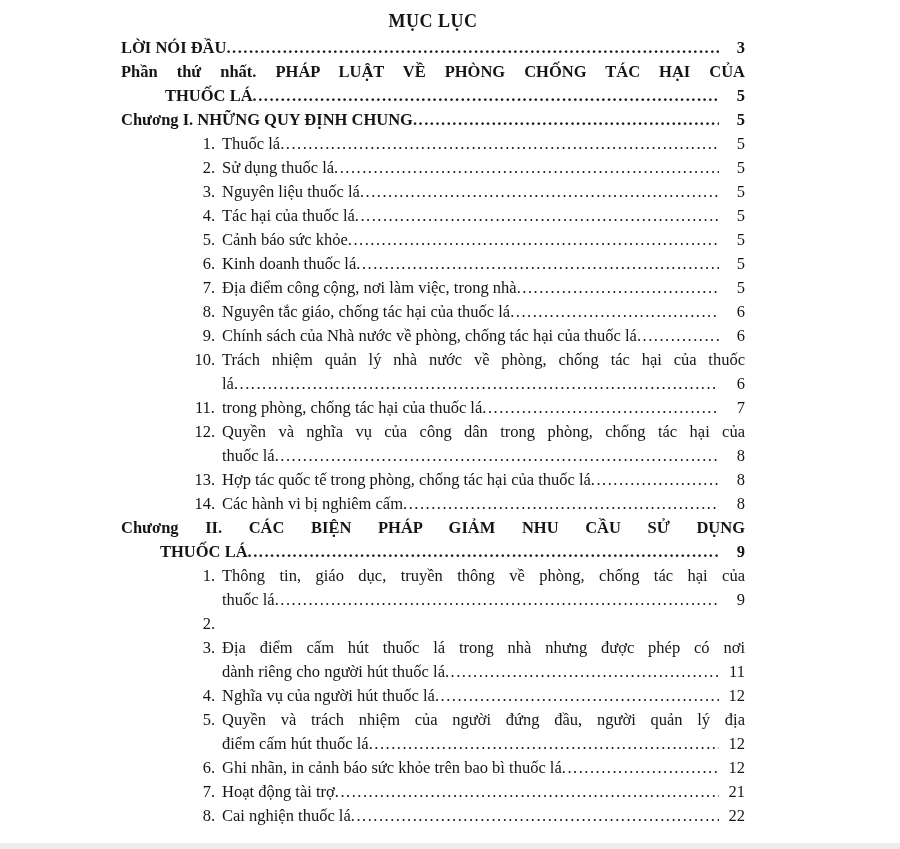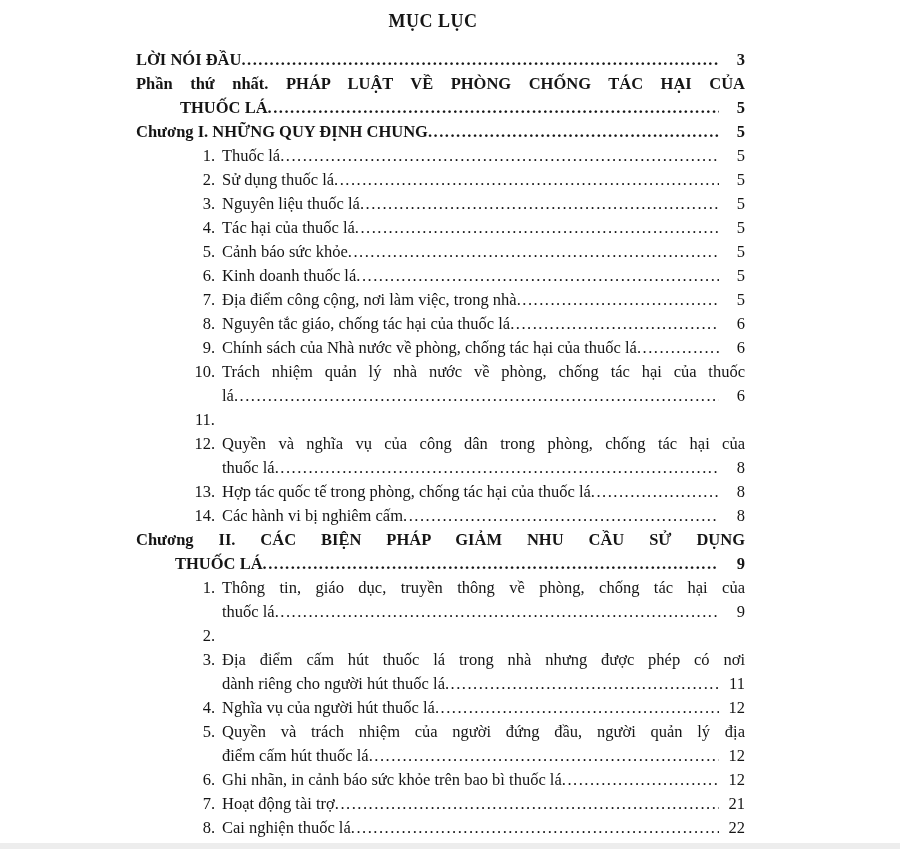--- a/index.html
+++ b/index.html
@@ -8,24 +8,24 @@
     background:#ffffff;color:#151515;
     font-family:"Liberation Serif","DejaVu Serif",serif;
     position:relative;
   }
   .content{
     margin-left:121px;width:624px;padding-top:8px;
     font-size:16.5px;
   }
   .title{
     text-align:center;font-weight:bold;font-size:18px;
-    line-height:26px;margin-bottom:14px;letter-spacing:.5px;
+    line-height:26px;margin-bottom:2px;letter-spacing:.5px;
   }
   .row{display:flex;align-items:baseline;line-height:24px;}
-  .bold{font-weight:bold;margin-left:15px;}
+  .bold{font-weight:bold;}
   .text{white-space:nowrap;}
   .leader{flex:1 1 auto;overflow:hidden;white-space:nowrap;min-width:10px;}
   .leader::after{
     content:"..................................................................................................................................................................................................";
     letter-spacing:1.5px;
   }
   .pg{margin-left:5px;min-width:21px;text-align:right;white-space:nowrap;}
   .num{flex:0 0 94px;text-align:right;margin-right:7px;}
   .body{flex:1 1 auto;min-width:0;}
   .just{text-align:justify;text-align-last:justify;line-height:24px;}
@@ -163,20 +163,25 @@
           <div class="row">
         <span class="text">lá</span>
         <span class="leader"></span>
         <span class="pg">6</span>
       </div>
     </div>
   </div>
       <div class="row item">
     <span class="num">11.</span>
     <div class="body">
+          <div class="row">
+        <span class="text">trong phòng, chống tác hại của thuốc lá</span>
+        <span class="leader"></span>
+        <span class="pg">7</span>
+      </div>
     </div>
   </div>
       <div class="row item">
     <span class="num">12.</span>
     <div class="body">
       <div class="just">Quyền và nghĩa vụ của công dân trong phòng, chống tác hại của</div>
           <div class="row">
         <span class="text">thuốc lá</span>
         <span class="leader"></span>
         <span class="pg">8</span>

